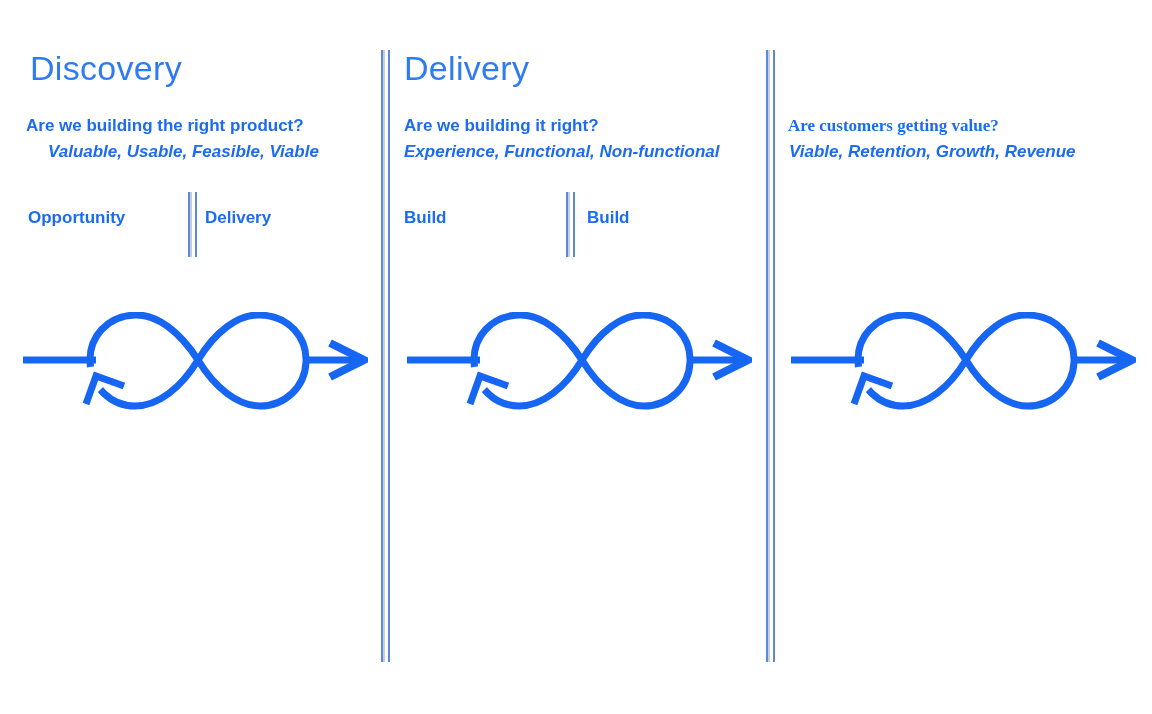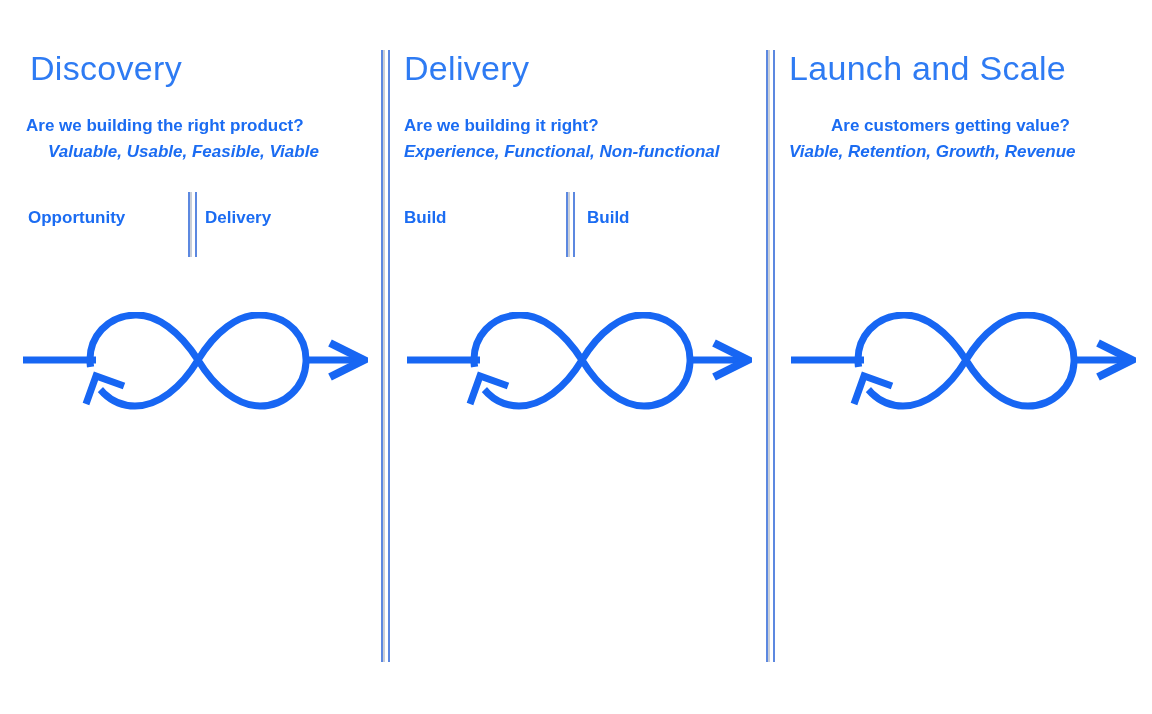--- a/index.html
+++ b/index.html
@@ -87,22 +87,21 @@
 
   <div class="abs title" style="left:404px;">Delivery</div>
   <div class="abs criteria" style="left:404px;">Experience, Functional, Non-functional</div>
   <div class="abs question" style="left:404px;">Are we building it right?</div>
   <div class="abs phase" style="left:404px;">Build</div>
   <div class="abs vdivider sub" style="left:566px;"></div>
   <div class="abs phase" style="left:587px;">Build</div>
 
   <div class="abs vdivider main" style="left:766px;"></div>
 
-  <div class="abs title" style="left:789px;">Launch and Scale</div>
-  <div class="abs question" style="left:831px;">Are customers getting value?</div>
+  <div class="abs question" style="left:788px;font-family:Liberation Serif, serif;">Are customers getting value?</div>
   <div class="abs criteria" style="left:789px;">Viable, Retention, Growth, Revenue</div>
 
   <svg class="abs loop-icon" style="left:23px;" viewBox="0 0 345 100" aria-hidden="true">
     <path class="stroke" stroke-width="7" d="M 0 48 H 73"></path>
     <path class="stroke" stroke-width="7" d="M 175 48 C 157 20 134 2 112 3 C 84 4 66 25 67 50 C 68 75 88 94 112 94 C 135 94 158 76 175 48 C 192 20 215 2 237 3 C 266 4 284 25 283 50 C 282 75 262 94 237 94 C 215 94 192 76 175 48"></path>
     <path class="gap" stroke-width="10" d="M 67 55 Q 69 68 78 77"></path>
     <path class="stroke" stroke-width="7" d="M 63 92 L 73 64 L 101 74"></path>
     <path class="stroke" stroke-width="7" d="M 284 48 H 336"></path>
     <path class="stroke" stroke-width="8" d="M 307 31 L 341 48 L 307 65"></path>
   </svg>

